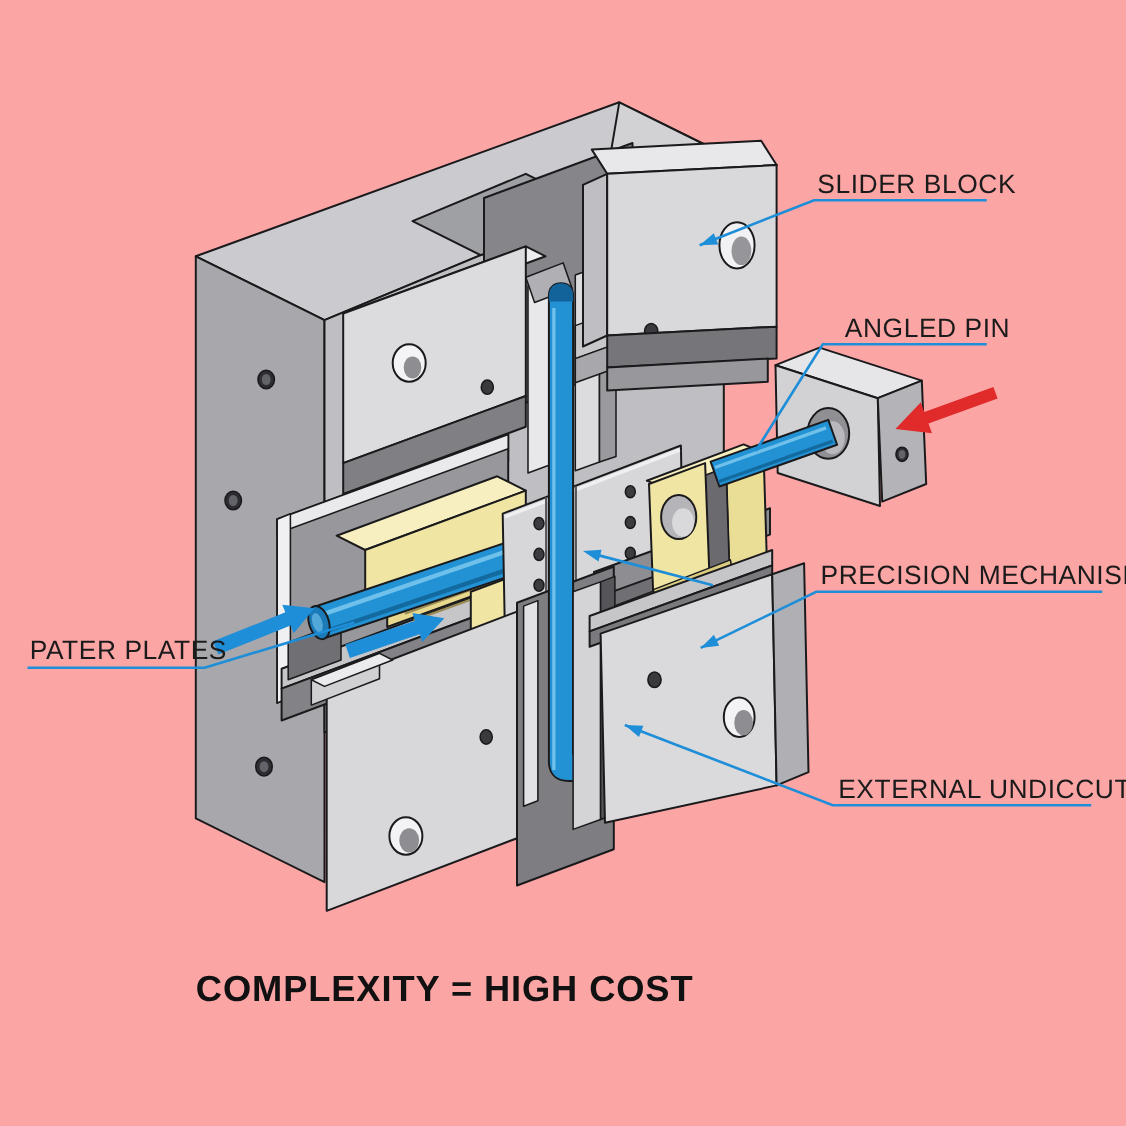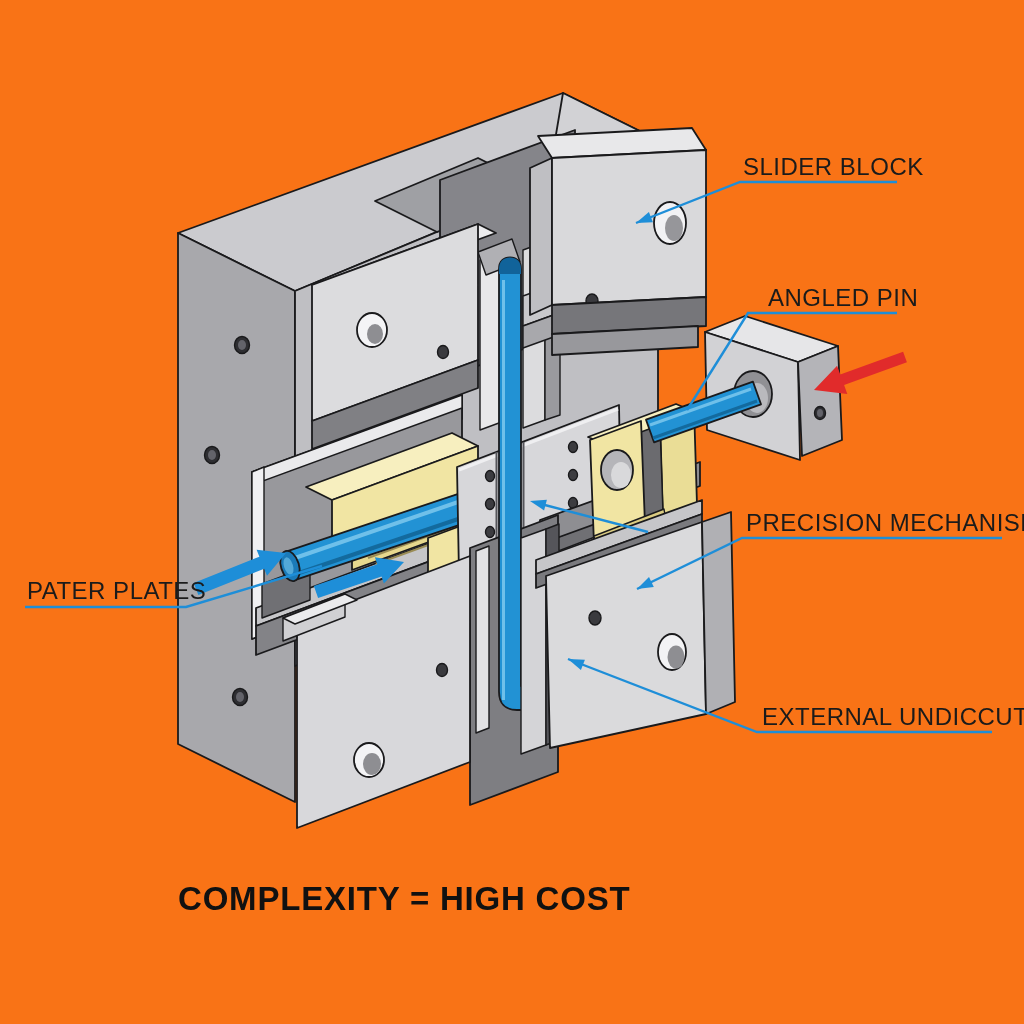--- a/index.html
+++ b/index.html
@@ -1,16 +1,16 @@
 <!DOCTYPE html>
 <html style="--leader-blue: #1e8ed8; --pin-blue: #2292d4; --arrow-red: #e12b2b; --slider-yellow: #f1e5a3; --text: #1b1b1b;"><head>
 <meta charset="utf-8">
 <style>
   html,body{margin:0;padding:0;background:#ffffff;}
-  .stage{width:1024px;height:1024px;position:relative;background:#f97316;overflow:hidden;
+  .stage{width:1024px;height:1024px;position:relative;background:#fca5a5;overflow:hidden;
          font-family:"Liberation Sans", sans-serif;}
   svg text{font-family:"Liberation Sans", sans-serif;}
   .lbl{font-size:24px;fill:var(--text,#1b1b1b);letter-spacing:.5px;}
   .caption{font-size:33px;font-weight:bold;fill:#111;letter-spacing:.8px;}
   .ol{stroke:#1a1a1c;stroke-width:1.8;stroke-linejoin:round;}
   .ol2{stroke:#1a1a1c;stroke-width:1.4;stroke-linejoin:round;}
   .leader{stroke:var(--leader-blue,#1e8ed8);stroke-width:2.4;fill:none;}
   .leadfill{fill:var(--leader-blue,#1e8ed8);stroke:none;}
   .pinfill{fill:var(--pin-blue,#2292d4);}
   .redfill{fill:var(--arrow-red,#e12b2b);}

